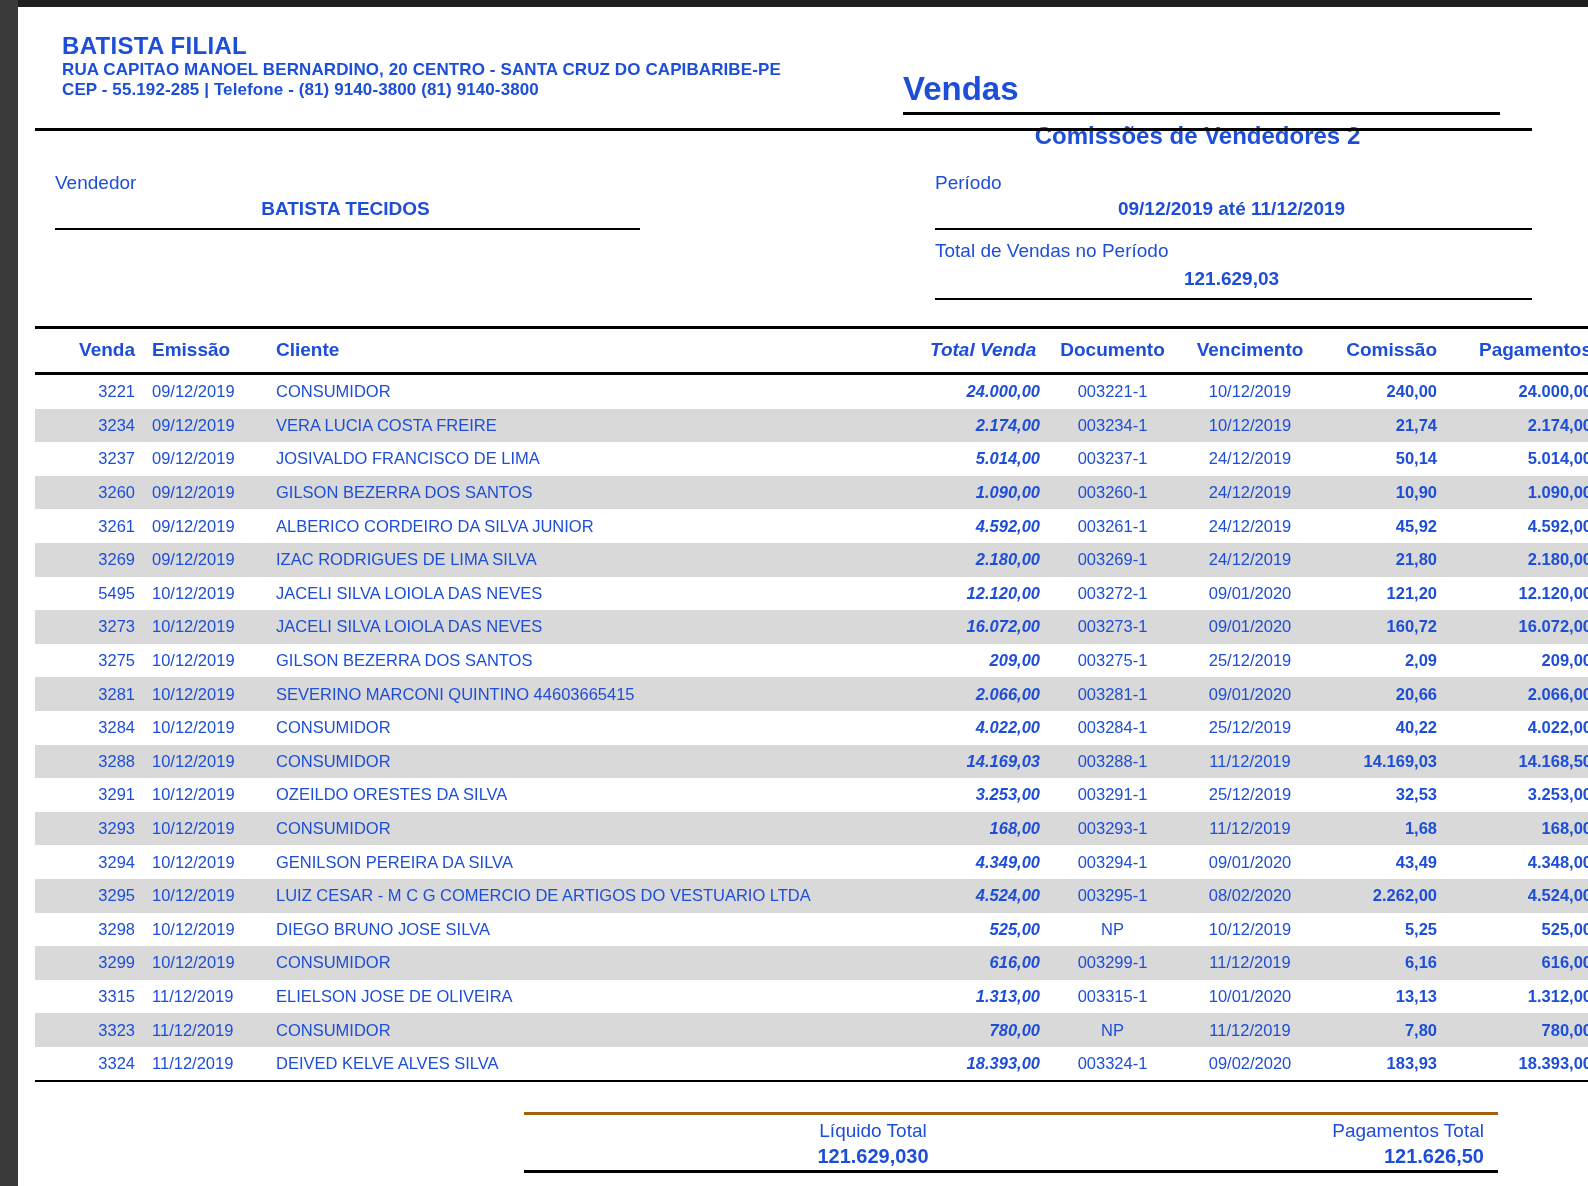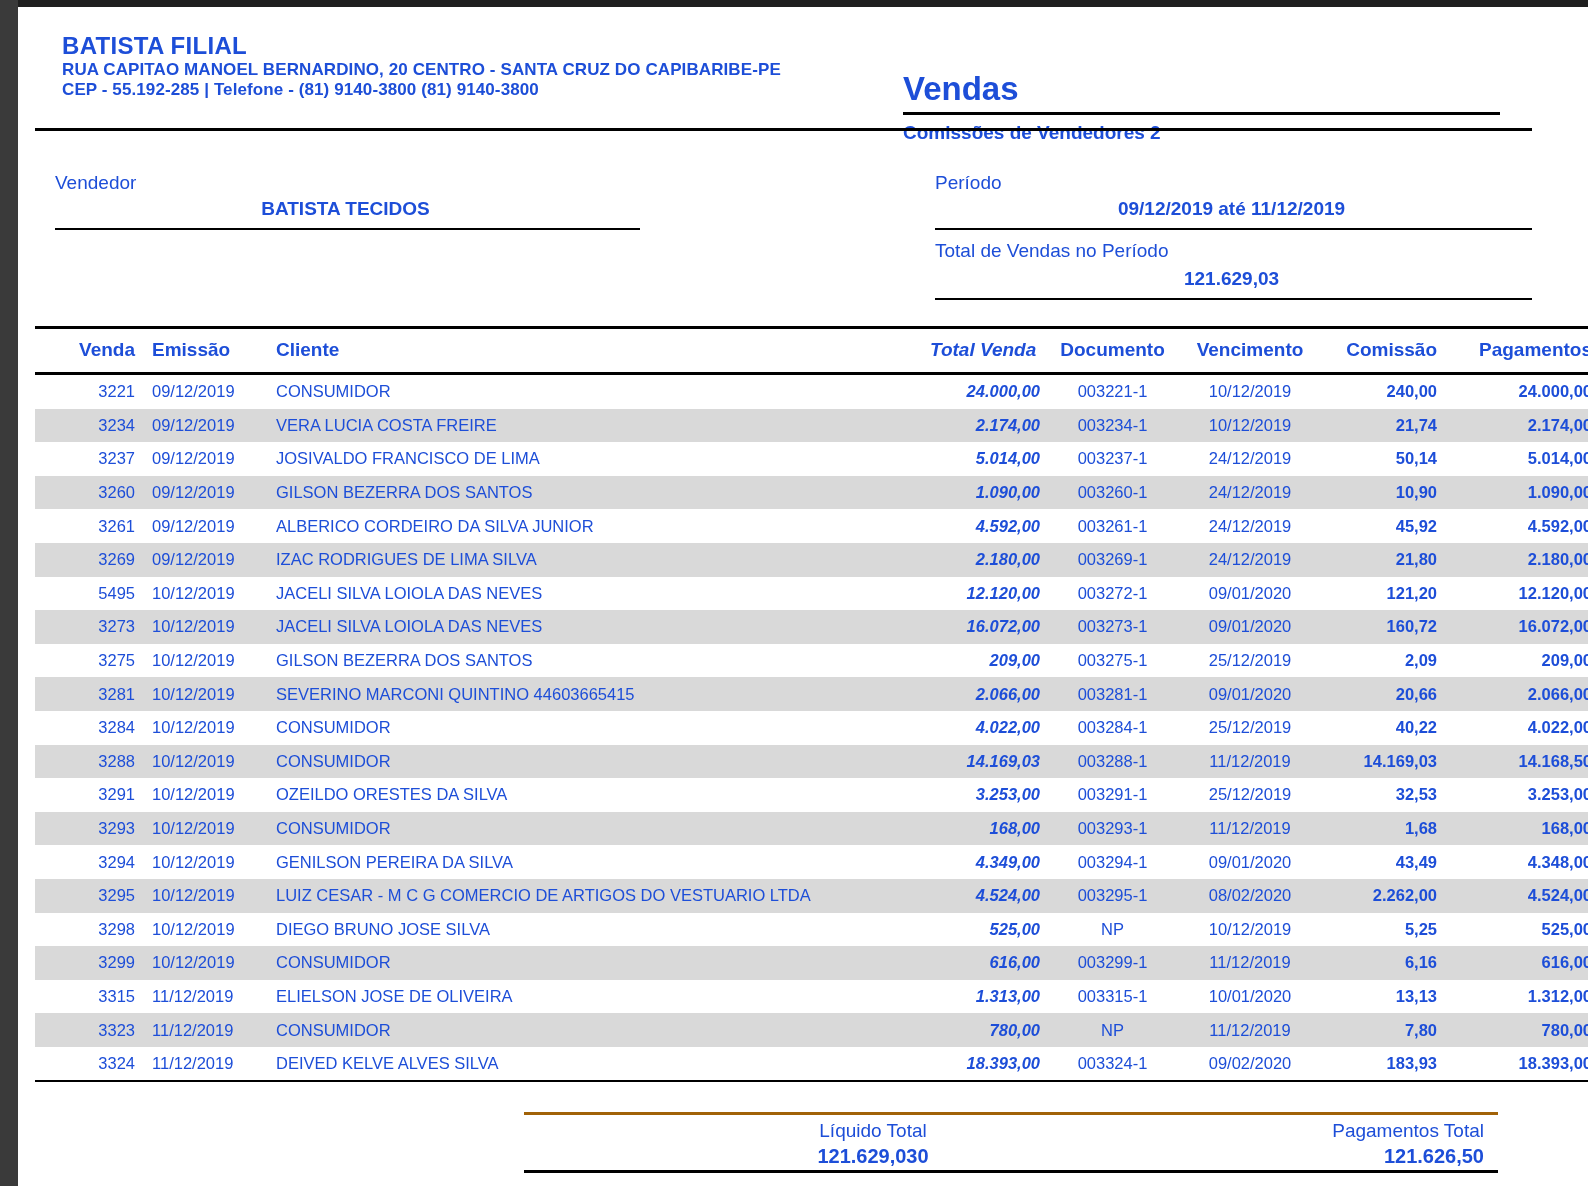--- a/index.html
+++ b/index.html
@@ -10,21 +10,21 @@
   .topbar { position:absolute; left:0; top:0; width:1588px; height:7px; background:var(--bar-top,#1f1f1f); z-index:5; }
   .leftbar { position:absolute; left:0; top:0; width:18px; height:1186px; background:var(--bar-left,#3a3a3a); z-index:5; }
 
   
   .company { position:absolute; left:62px; top:32px; }
   .company-name { font-size:24px; font-weight:bold; letter-spacing:.3px; }
   .company-line { font-size:17px; font-weight:bold; letter-spacing:.1px; }
 
   .titleblock { position:absolute; left:903px; top:30px; width:597px;margin-top:40px; }
   .report-title { font-size:33px; font-weight:bold; border-bottom:3px solid #000; padding-bottom:4px; }
-  .report-subtitle { font-size:19px; font-weight:bold; text-align:left; margin-top:7px; padding-right:8px; }
+  .report-subtitle { font-size:24px; font-weight:bold; text-align:center; margin-top:7px; padding-right:8px; }
 
   .sep { position:absolute; left:35px; top:128px; width:1497px; height:3px; background:#000; }
 
   
   .flabel { position:absolute; font-size:19px; }
   .fvalue { position:absolute; font-size:19px; font-weight:bold; text-align:center; border-bottom:2px solid #000; padding:0 4px 8px 0; }
   #vendedor-label { left:55px; top:172px; }
   #vendedor-value { left:55px; top:198px; width:581px; }
   #periodo-label  { left:935px; top:172px; }
   #periodo-value  { left:935px; top:198px; width:593px; }

